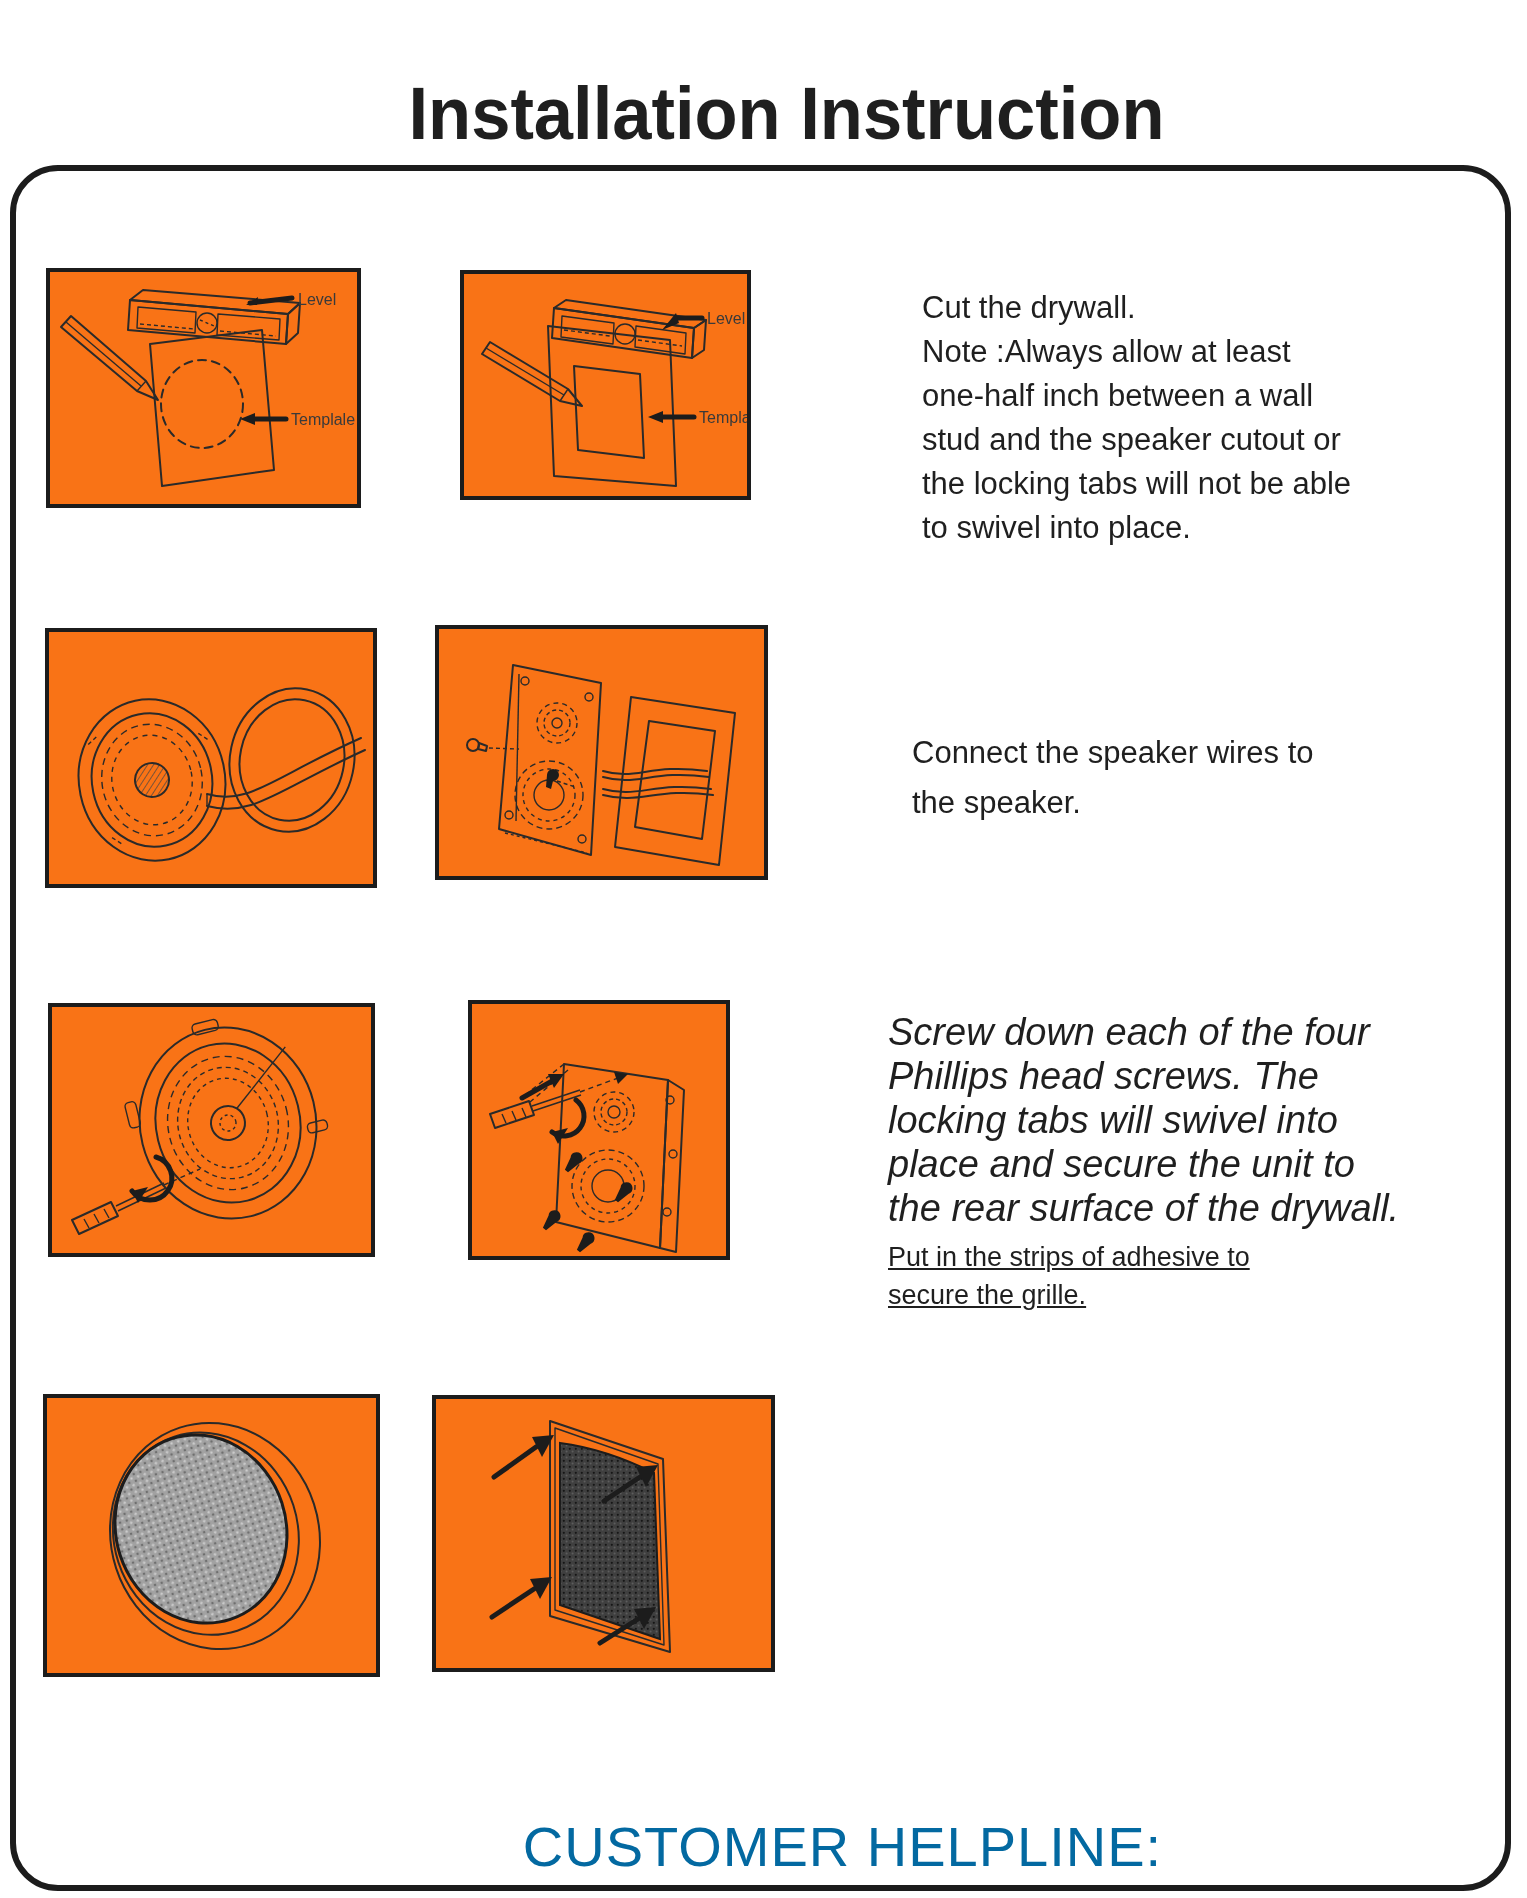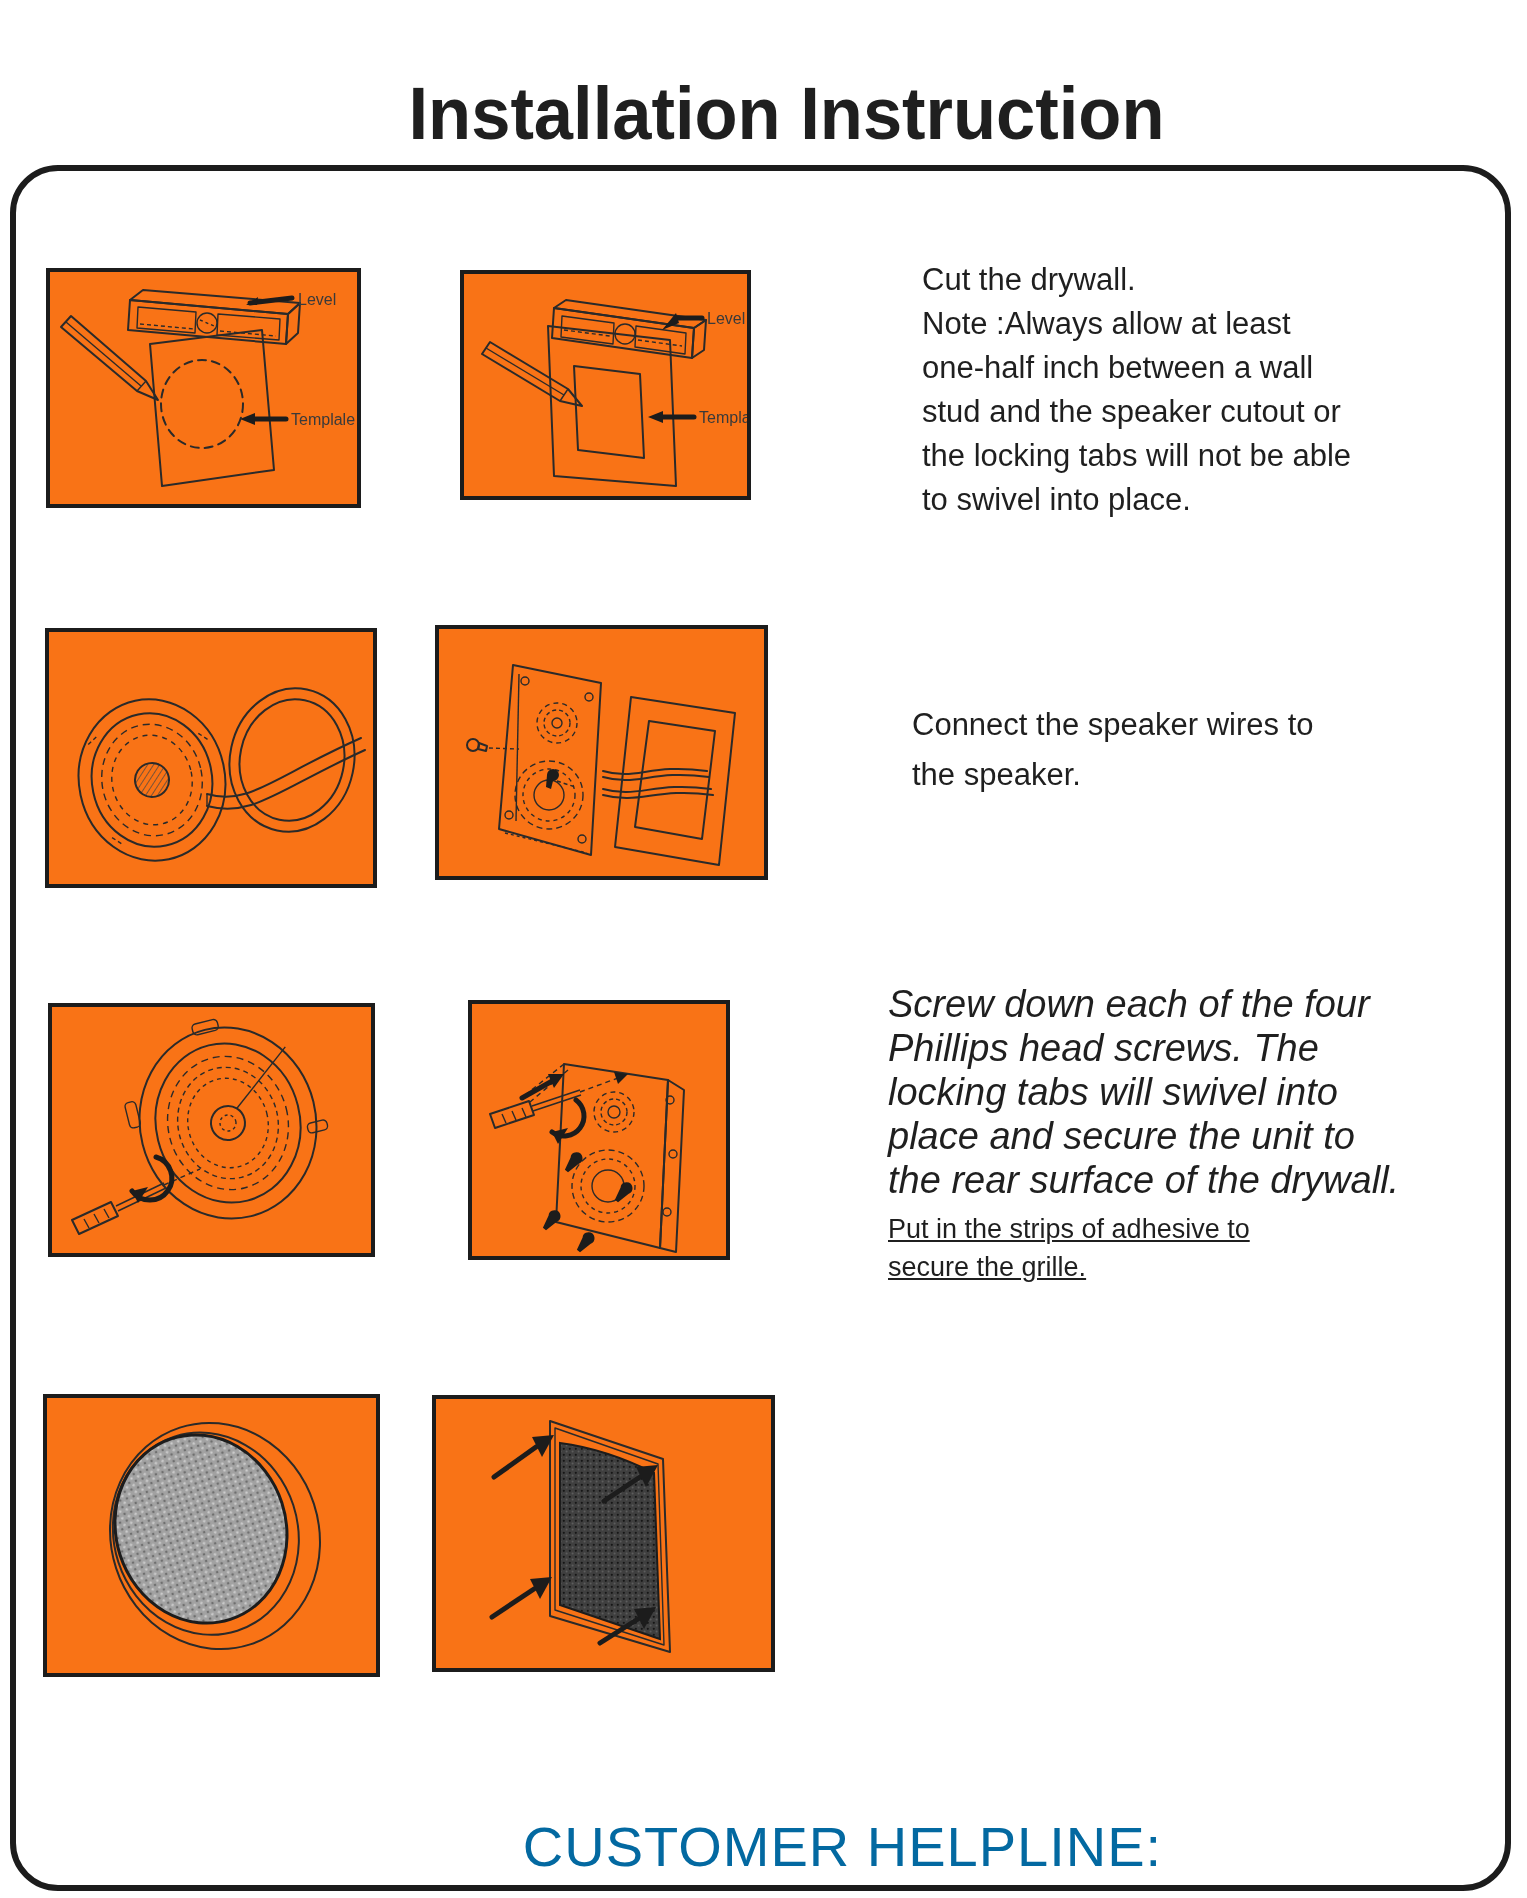--- a/index.html
+++ b/index.html
@@ -15,21 +15,21 @@
   }
   #main-frame{
     left:10px;top:165px;width:1489px;height:1714px;
     border:6px solid #1c1c1c;border-radius:48px;background:#fff;
   }
   .figure-box{
     border:4px solid #1c1c1c;background:#f97316;box-sizing:border-box;
   }
   .figure-box svg{display:block;width:100%;height:100%;}
   .step-text{
-    white-space:pre-line;font-size:31px;line-height:44px;color:#1f1f1f;
+    white-space:pre-line;font-size:31px;line-height:44px;color:#1f1f1f;margin-top:28px;
   }
   .step-text.small{font-size:27px;line-height:38px;text-decoration:underline;}
   #footer-helpline{
     left:158px;right:0;top:1814px;text-align:center;
     font-size:56px;color:#0369a1;letter-spacing:1px;white-space:nowrap;
   }
   .ln{fill:none;stroke:#2a2a2a;stroke-width:2;stroke-linejoin:round;stroke-linecap:round;}
   .lnt{fill:none;stroke:#2a2a2a;stroke-width:1.4;stroke-linejoin:round;}
   .thick{fill:none;stroke:#1c1c1c;stroke-width:5;stroke-linecap:round;}
   .fil{fill:#1c1c1c;stroke:none;}

